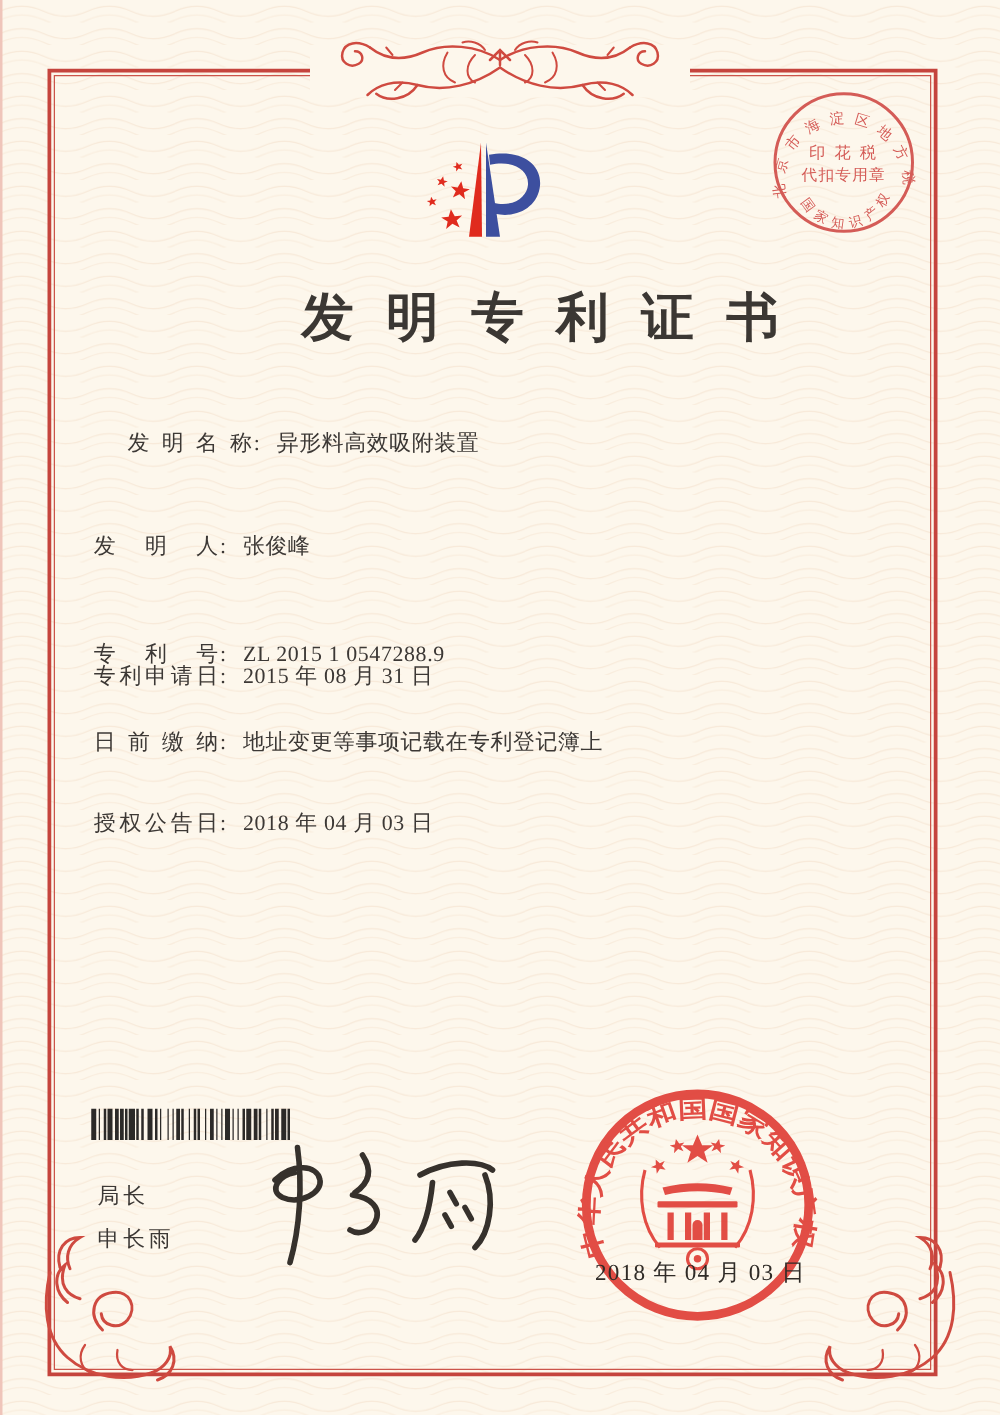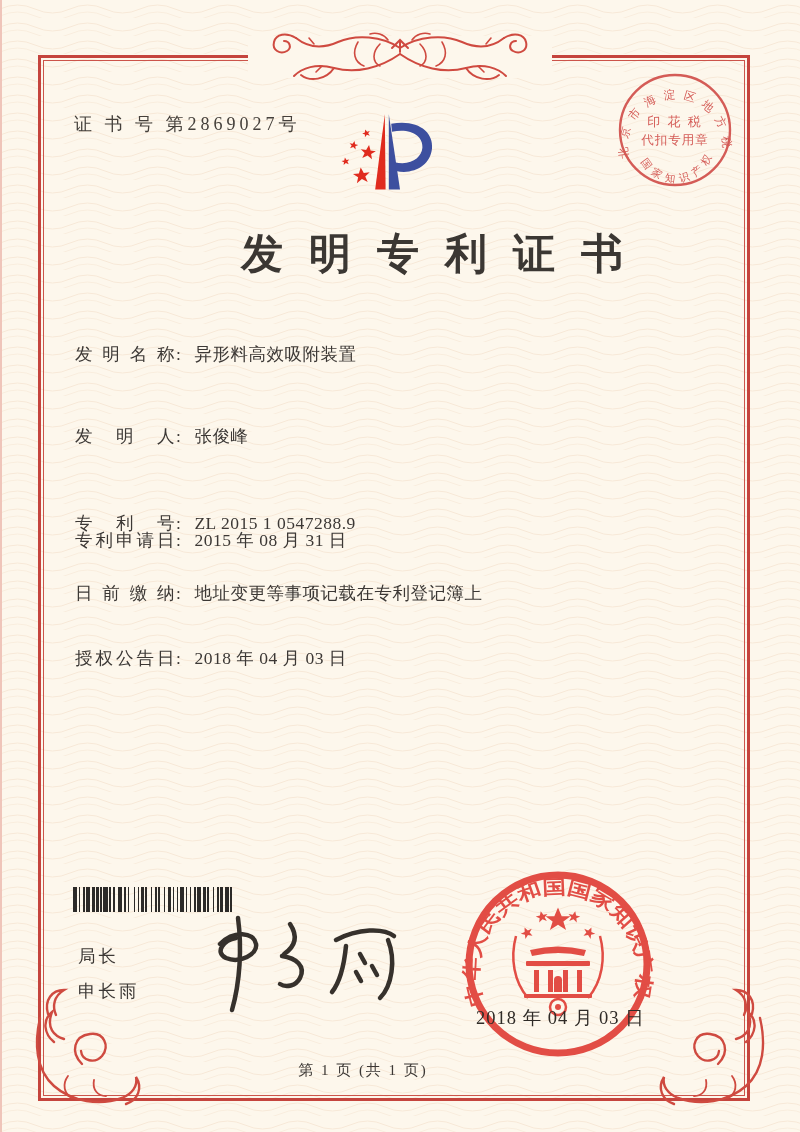--- a/index.html
+++ b/index.html
@@ -34,21 +34,21 @@
     letter-spacing:26px; text-indent:26px;
   }
 
   .fields { position:absolute; left:75px; top:342px; width:650px; z-index:3; }
   .field-row { position:absolute; left:0; font-size:17.5px; letter-spacing:0.5px; white-space:nowrap; }
   .field-row .lbl {
     display:inline-block; width:100px; text-align:justify; text-align-last:justify;
   }
   .field-row .col { display:inline-block; margin-left:1px; }
   .field-row .val { margin-left:13px; }
-  .fr1 { top:0; } .fr2 { top:66px;margin-top:16px; } .fr3 { top:133px;margin-top:36px; }
+  .fr1 { top:0;margin-left:27px; } .fr2 { top:66px;margin-top:16px; } .fr3 { top:133px;margin-top:36px; }
   .fr4 { top:186px; } .fr5 { top:239px; } .fr6 { top:304px; }
 
   .paras {
     position:absolute; left:75px; top:676px; width:651px; z-index:3;
     font-size:16px; line-height:28.5px; text-align:justify; color:#3d3935;
   }
   .paras p { text-indent:2em; }
 
   .barcode { position:absolute; left:73px; top:887px; height:25px; z-index:3; font-size:0; }
   .barcode i { display:inline-block; height:25px; }
@@ -122,21 +122,20 @@
       <path d="M16 34 C10 60 12 86 30 102 C48 118 76 122 98 114"></path>
       <path d="M58 80 C46 68 50 52 66 50 C80 48 86 62 78 72 C71 80 58 77 57 67"></path>
       <path d="M30 58 C20 50 18 36 28 28 C22 44 30 52 40 55"></path>
       <path d="M24 30 C20 16 28 6 40 6 C30 12 28 22 32 31"></path>
       <path d="M98 114 C108 110 114 102 112 93 C119 104 114 116 102 120"></path>
       <path d="M44 92 C38 100 40 110 48 114" stroke-width="1.8"></path>
       <path d="M70 96 C68 106 74 112 82 112" stroke-width="1.8"></path>
     </g>
   </svg>
 
-  <div class="cert-no">证 书 号 第2869027号</div>
 
   <svg class="logo" width="176" height="122" viewBox="0 0 220 130" aria-hidden="true">
     <defs>
       <path id="star5" d="M0 -10 L2.94 -3.09 10 -3.09 4.29 1.18 6.47 8.09 0 3.82 -6.47 8.09 -4.29 1.18 -10 -3.09 -2.94 -3.09 Z"></path>
     </defs>
     <g fill="#e02b1e">
       <use href="#star5" transform="translate(68 38) scale(0.5) rotate(-18)"></use>
       <use href="#star5" transform="translate(52 53) scale(0.55) rotate(12)"></use>
       <use href="#star5" transform="translate(42 73) scale(0.5) rotate(-10)"></use>
       <use href="#star5" transform="translate(70 62) scale(0.95) rotate(8)"></use>
@@ -219,15 +218,14 @@
       <rect x="66" y="130" width="68" height="4" rx="1"></rect>
       <circle cx="100" cy="143" r="8" fill="none" stroke="#e04139" stroke-width="2.5"></circle>
       <circle cx="100" cy="143" r="3"></circle>
       <path d="M58 72 C52 94 56 118 70 134" fill="none" stroke="#e04139" stroke-width="2.5"></path>
       <path d="M142 72 C148 94 144 118 130 134" fill="none" stroke="#e04139" stroke-width="2.5"></path>
     </g>
   </svg>
 
   <div class="issue-date">2018 年 04 月 03 日</div>
 
-  <div class="page-footer">第 1 页 (共 1 页)</div>
 
 </div>
 
 </body></html>

